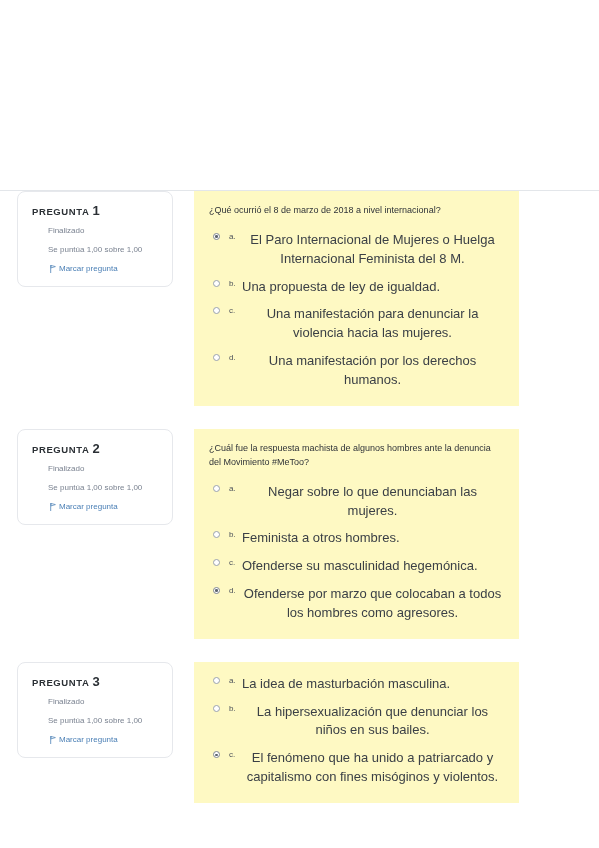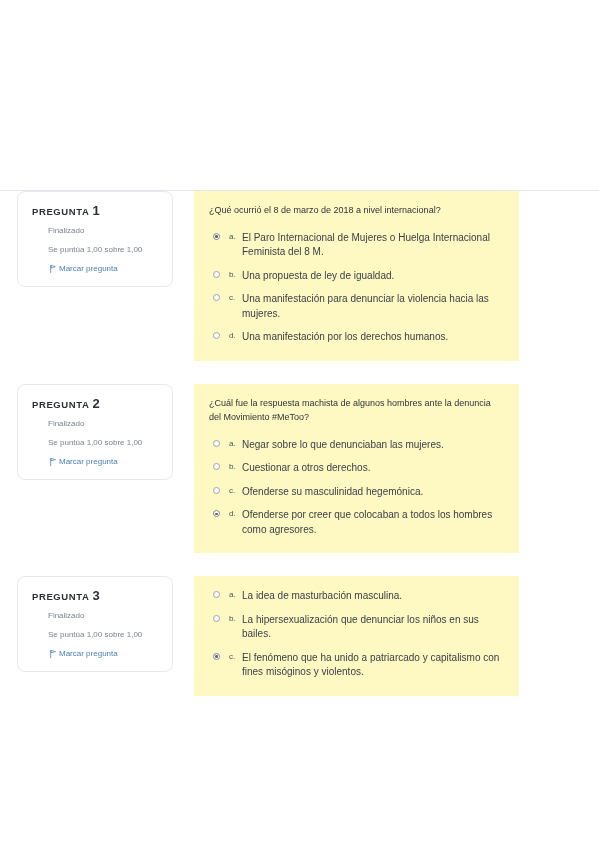--- a/index.html
+++ b/index.html
@@ -142,23 +142,24 @@
     background: #5d646e;
   }
   .ans-letter {
     flex: 0 0 auto;
     width: 13px;
     font-size: 8px;
     color: #4a5058;
     line-height: 1.45;
   }
   .ans-text {
-    font-size: 10px;
+    font-size: 13px;
     line-height: 1.45;
     color: #3b4046;
+    text-align: center;
   }
 </style>
 </head>
 <body>
 
 <div class="top-rule"></div>
 
 <div class="quiz-area" id="quiz-area">
     <div class="question-row">
     <div class="info-card">
@@ -224,31 +225,31 @@
       <p class="q-text">¿Cuál fue la respuesta machista de algunos hombres ante la denuncia del Movimiento #MeToo?</p>
       <ul class="answers">
       <li class="answer">
         <span class="radio"></span>
         <span class="ans-letter">a.</span>
         <span class="ans-text">Negar sobre lo que denunciaban las mujeres.</span>
       </li>
       <li class="answer">
         <span class="radio"></span>
         <span class="ans-letter">b.</span>
-        <span class="ans-text">Cuestionar a otros derechos.</span>
+        <span class="ans-text">Feminista a otros hombres.</span>
       </li>
       <li class="answer">
         <span class="radio"></span>
         <span class="ans-letter">c.</span>
         <span class="ans-text">Ofenderse su masculinidad hegemónica.</span>
       </li>
       <li class="answer">
         <span class="radio checked"></span>
         <span class="ans-letter">d.</span>
-        <span class="ans-text">Ofenderse por creer que colocaban a todos los hombres como agresores.</span>
+        <span class="ans-text">Ofenderse por marzo que colocaban a todos los hombres como agresores.</span>
       </li>
         </ul>
     </div>
     </div>
     <div class="question-row">
     <div class="info-card">
       <div class="q-label">
         <span>PREGUNTA</span><span class="q-num">3</span>
       </div>
       <div class="q-state">Finalizado</div>

